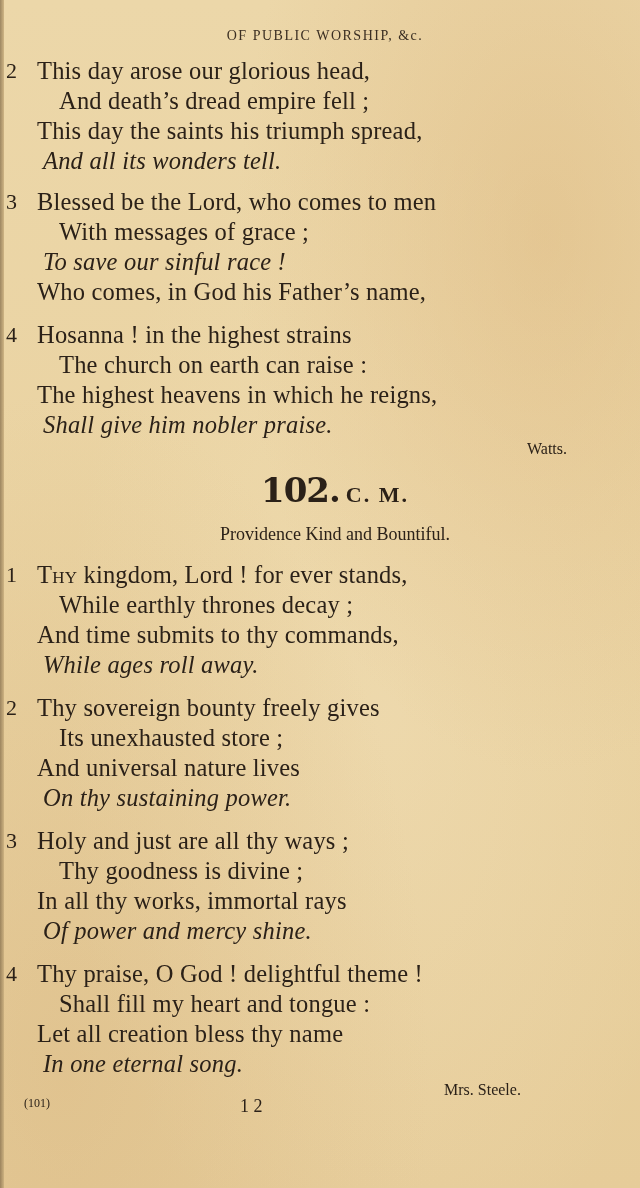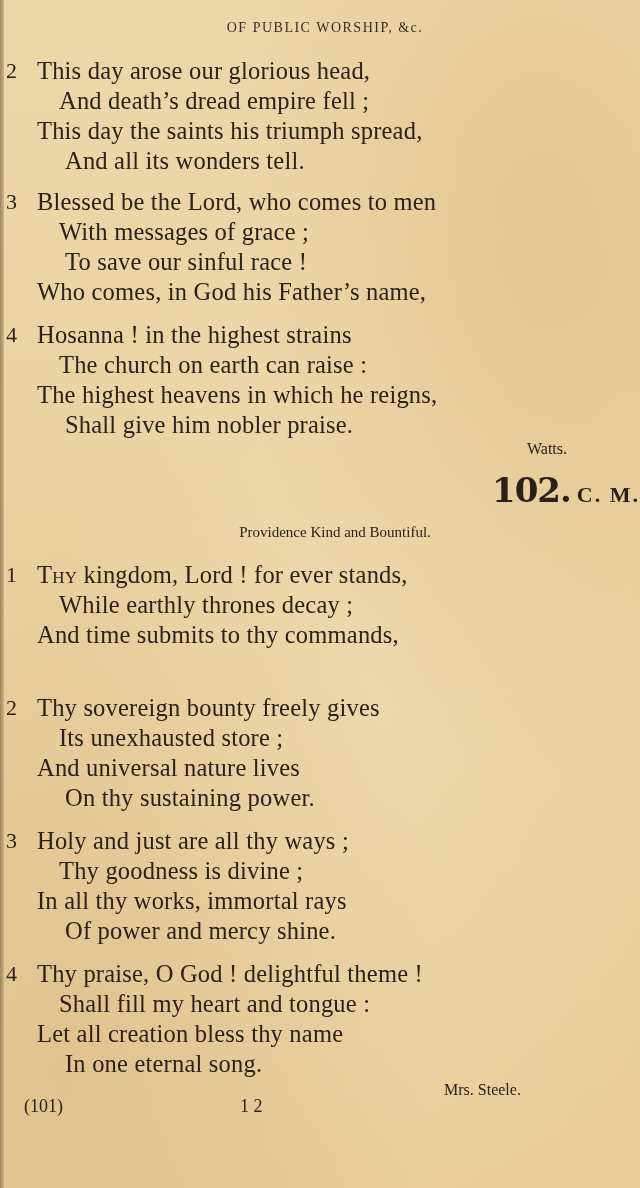--- a/index.html
+++ b/index.html
@@ -26,21 +26,21 @@
     }
     .left-edge {
       position: absolute;
       left: 0; top: 0;
       width: 4px; height: 1188px;
       background: linear-gradient(90deg, #8a7350, #c8ad7c);
       opacity: 0.8;
     }
     .running-head {
       position: absolute;
-      top: 20px;
+      top: 28px;
       left: 0; width: 640px;
       text-align: center;
       font-size: 14px;
       letter-spacing: 1.5px;
       color: #3a2e22;
       padding-left: 10px;
       box-sizing: border-box;
     }
     .stanza {
       position: absolute;
@@ -58,63 +58,63 @@
     .num {
       position: absolute;
       left: 6px;
       top: 0;
       width: 20px;
       font-size: 22px;
     }
     .l1 { padding-left: 37px; }
     .l2 { padding-left: 59px; }
     .l3 { padding-left: 37px; }
-    .l4 { padding-left: 65px; }
+    .l4 { padding-left: 43px; font-style: italic; }
     .attribution {
       position: absolute;
       font-size: 16px;
       color: #2b2118;
     }
     .hymn-number {
       position: absolute;
       top: 470px;
       left: 0; width: 640px;
-      text-align: right;
+      text-align: center;
       padding-left: 30px;
       box-sizing: border-box;
     }
     .hymn-number .big {
       font-family: "DejaVu Serif", serif;
       font-weight: bold;
       font-size: 34px;
       letter-spacing: -1px;
     }
     .hymn-number .meter {
       font-size: 22px;
       font-weight: bold;
       letter-spacing: 2px;
       margin-left: 6px;
     }
     .hymn-title {
       position: absolute;
       top: 524px;
       left: 0; width: 640px;
       text-align: center;
-      font-size: 15px;
+      font-size: 18px;
       padding-left: 30px;
       box-sizing: border-box;
     }
     .sc {
       font-variant: small-caps;
     }
     .footer-sig {
       position: absolute;
       top: 1096px;
       left: 24px;
-      font-size: 18px;
+      font-size: 12px;
     }
     .footer-page {
       position: absolute;
       top: 1096px;
       left: 240px;
       font-size: 18px;
     }
   </style>
 </head>
 <body>
@@ -149,20 +149,21 @@
 
   <div class="hymn-number">
     <span class="big">102.</span><span class="meter">C. M.</span>
   </div>
   <div class="hymn-title">Providence Kind and Bountiful.</div>
 
   <div class="stanza" style="top:560px;">
     <div class="line l1"><span class="num">1</span><span class="sc">Thy</span><span> kingdom, Lord ! for ever stands,</span></div>
     <div class="line l2">While earthly thrones decay ;</div>
     <div class="line l3">And time submits to thy commands,</div>
+    <div class="line l4">While ages roll away.</div>
   </div>
 
   <div class="stanza" style="top:693px;">
     <div class="line l1"><span class="num">2</span><span>Thy sovereign bounty freely gives</span></div>
     <div class="line l2">Its unexhausted store ;</div>
     <div class="line l3">And universal nature lives</div>
     <div class="line l4">On thy sustaining power.</div>
   </div>
 
   <div class="stanza" style="top:826px;">

